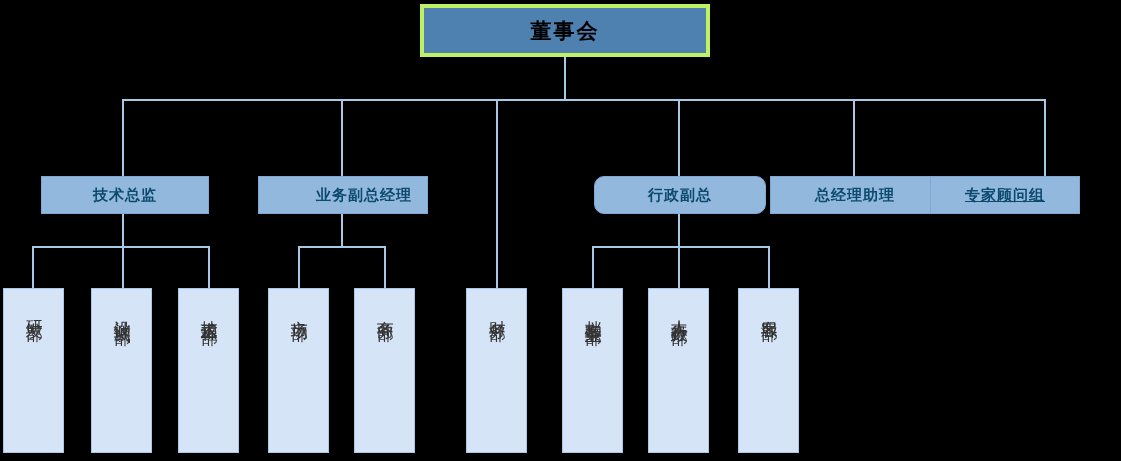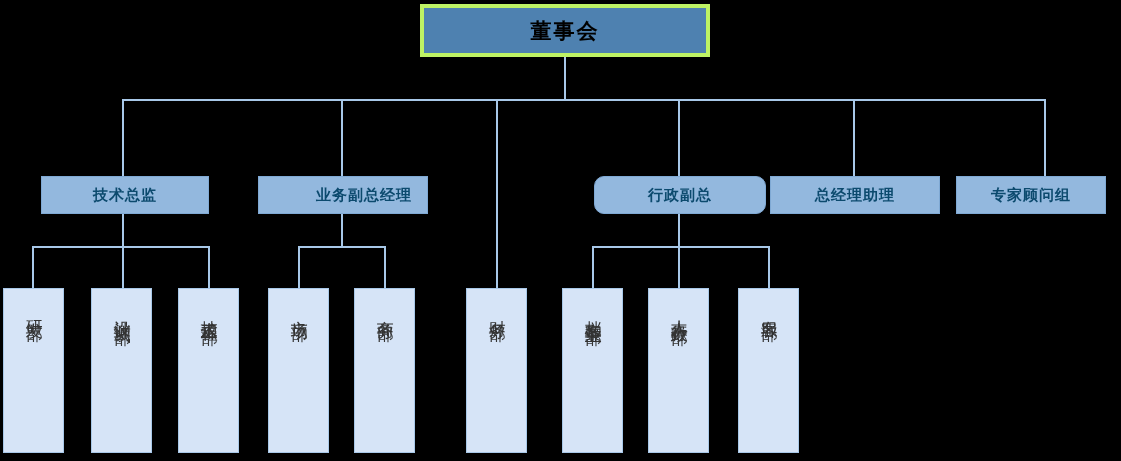--- a/index.html
+++ b/index.html
@@ -120,21 +120,21 @@
   </div>
 
   <div class="node level2" style="left:594px; top:176px; width:172px; height:38px;border-radius:10px;">
     <span>行政副总</span>
   </div>
 
   <div class="node level2" style="left:770px; top:176px; width:170px; height:38px;">
     <span>总经理助理</span>
   </div>
 
-  <div class="node level2" style="left:956px; top:176px; width:150px; height:38px;">
+  <div class="node level2" style="left:930px; top:176px; width:150px; height:38px;text-decoration:underline;">
     <span>专家顾问组</span>
   </div>
 
   <div class="node level3" style="left:3px; top:288px; width:61px; height:165px;">
     <span class="vtext">研发部</span>
   </div>
 
   <div class="node level3" style="left:91px; top:288px; width:61px; height:165px;">
     <span class="vtext">设计测试部</span>
   </div>

